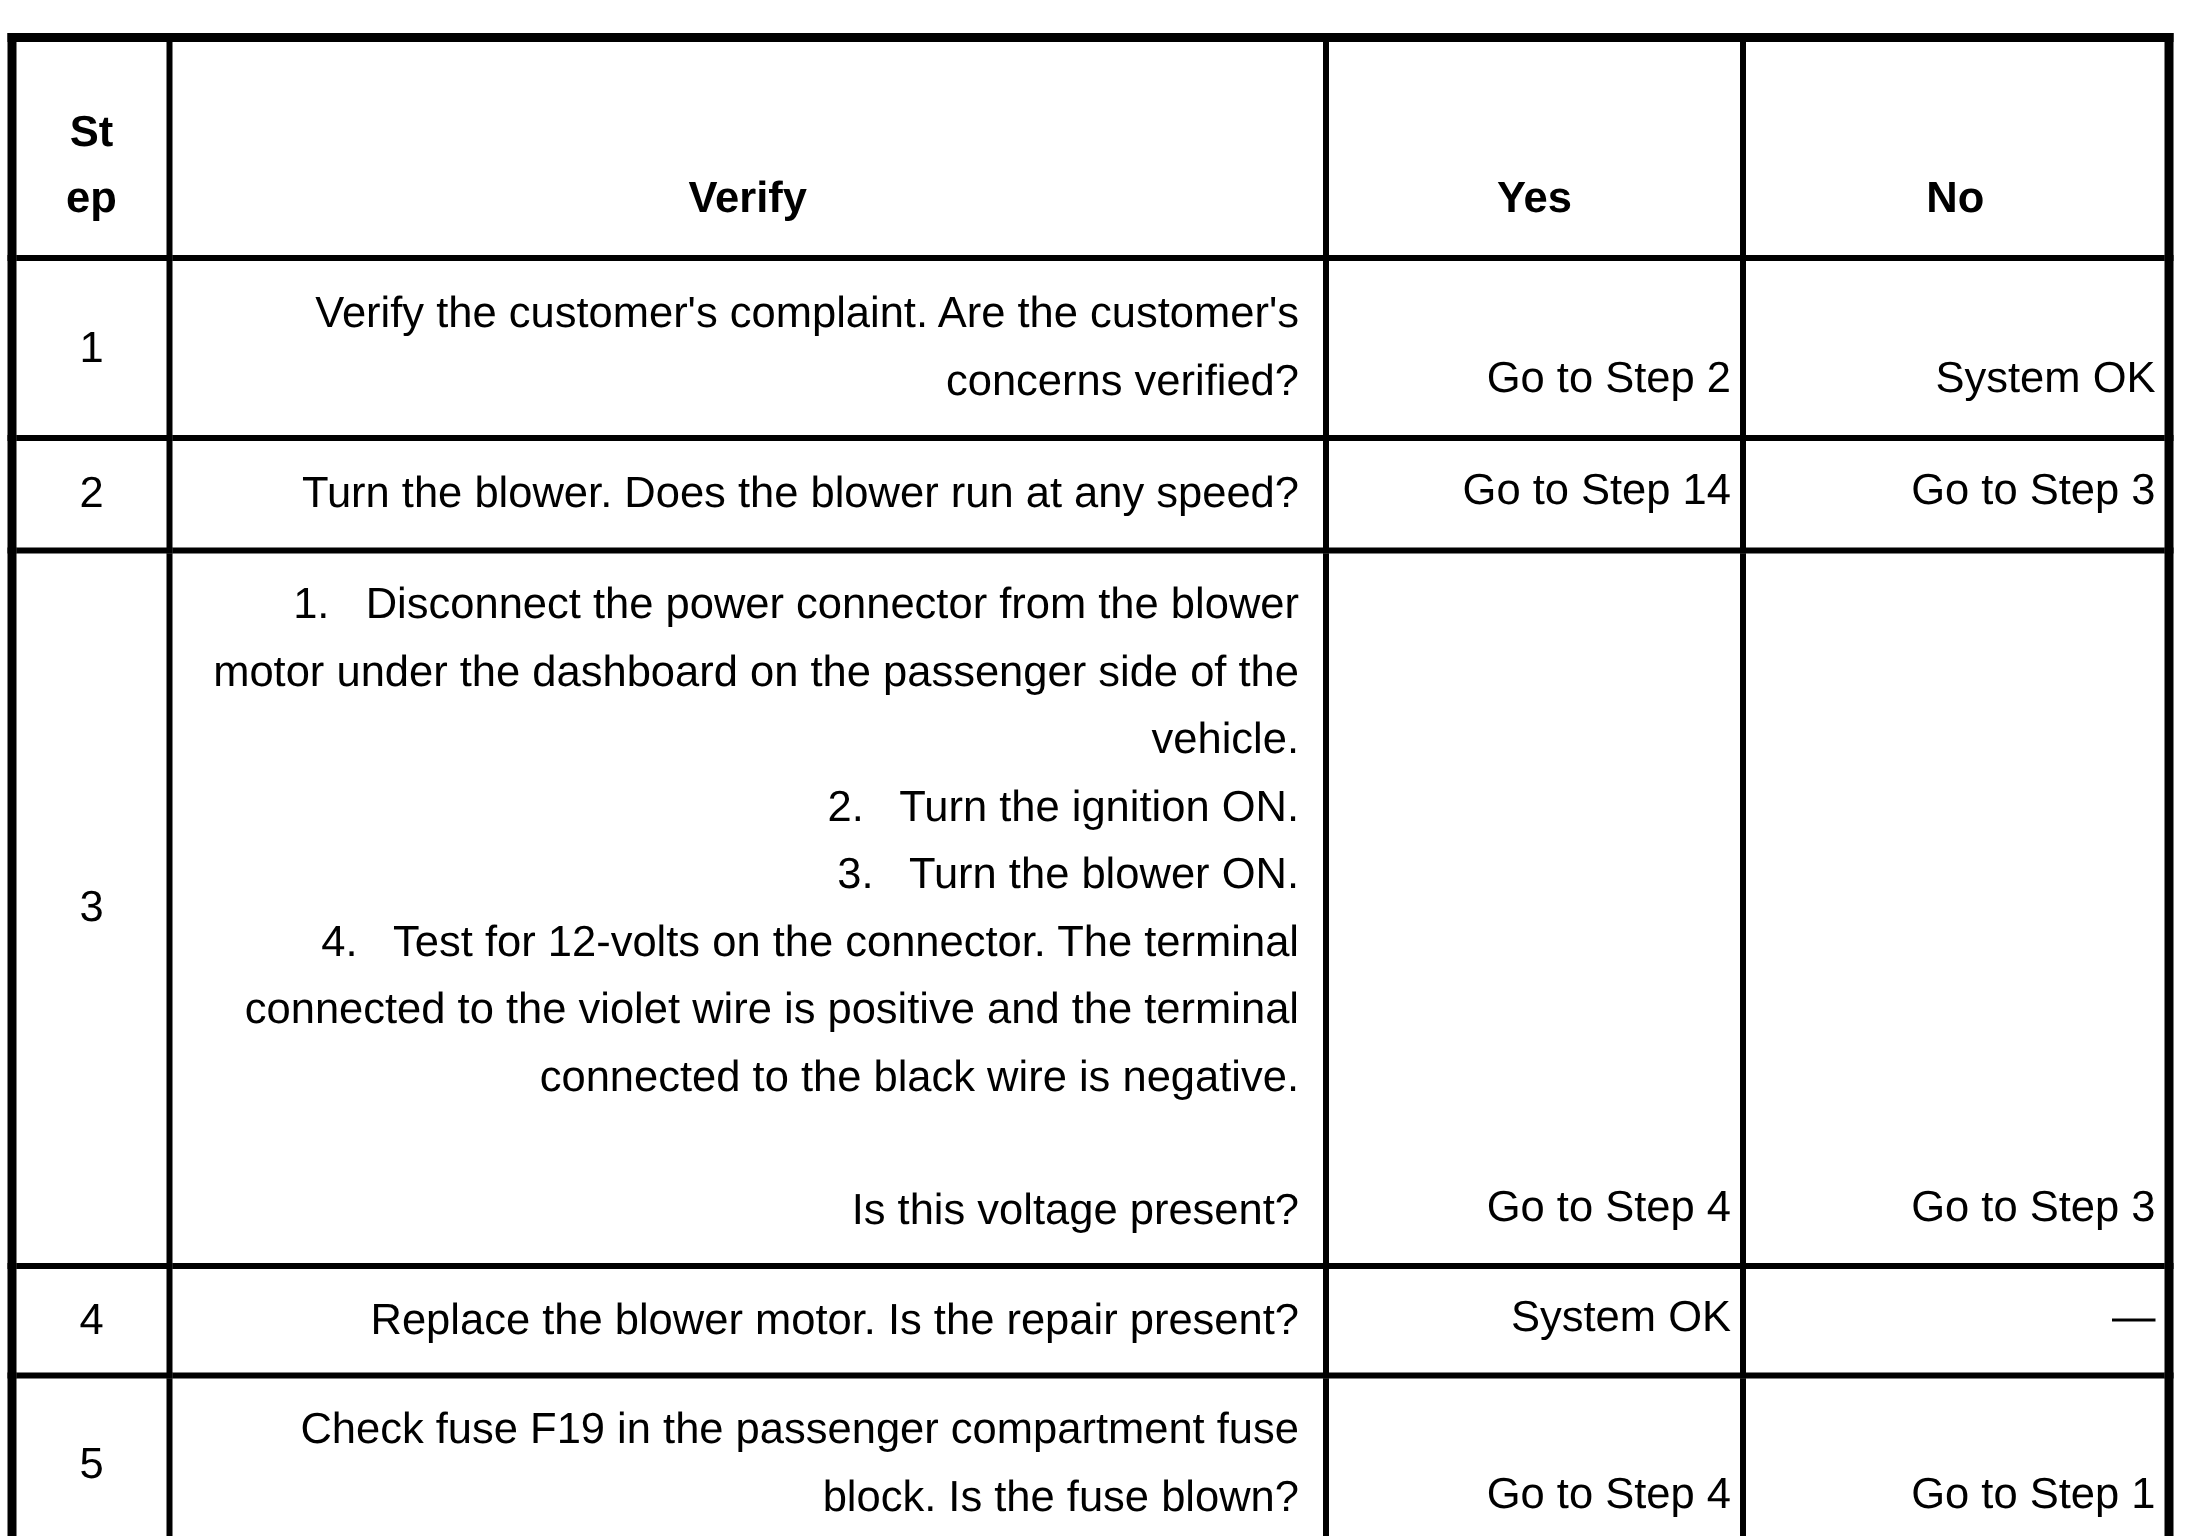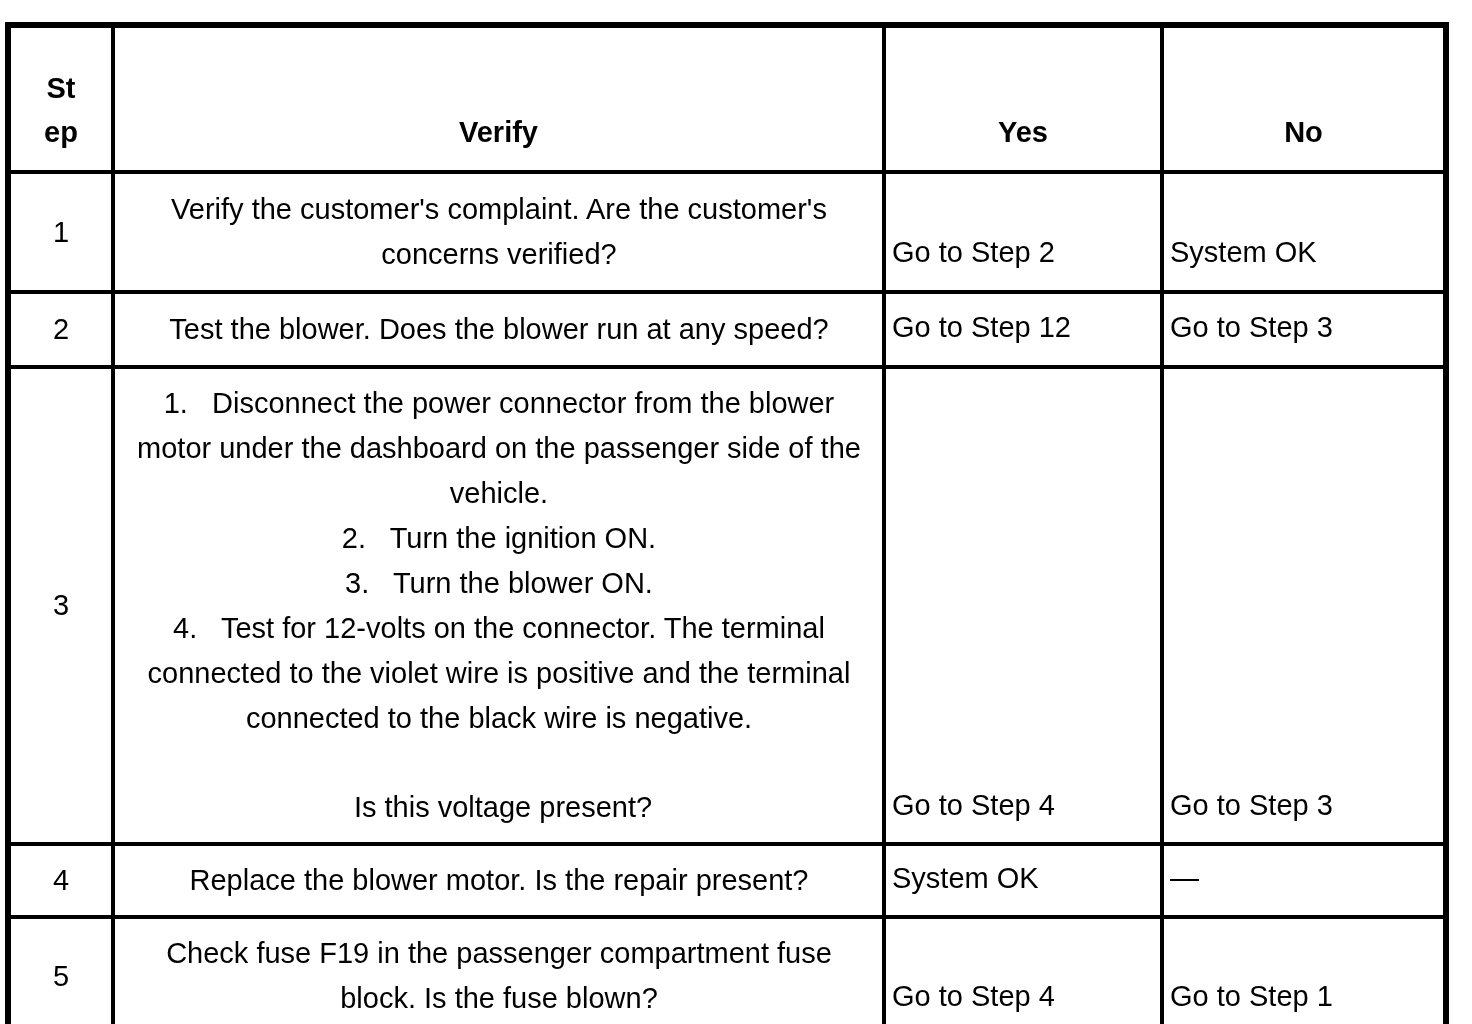--- a/index.html
+++ b/index.html
@@ -49,28 +49,28 @@
   }
   td {
     box-sizing: border-box;
   }
   td.cell-step {
     text-align: center;
     vertical-align: middle;
     padding: 0;
   }
   td.cell-action {
-    text-align: center;
+    text-align: right;
     vertical-align: middle;
     padding: 12px 16px 12px 17px;
     white-space: pre-wrap;
     line-height: 1.55;
   }
   td.cell-yes, td.cell-no {
-    text-align: left;
+    text-align: right;
     vertical-align: bottom;
     padding: 0 6px 18px 6px;
     line-height: 1.3;
   }
   tr.r-header { height: 147px; }
   tr.r-1 { height: 120px; }
   tr.r-2 { height: 75px; }
   tr.r-3 { height: 472px; }
   tr.r-4 { height: 73px; }
   tr.r-5 { height: 119px; }
@@ -97,22 +97,22 @@
     </thead>
     <tbody>
       <tr class="r-1">
         <td class="cell-step">1</td>
         <td class="cell-action">Verify the customer's complaint. Are the customer's concerns verified?</td>
         <td class="cell-yes">Go to Step 2</td>
         <td class="cell-no">System OK</td>
       </tr>
       <tr class="r-2">
         <td class="cell-step">2</td>
-        <td class="cell-action">Test the blower. Does the blower run at any speed?</td>
-        <td class="cell-yes">Go to Step 12</td>
+        <td class="cell-action">Turn the blower. Does the blower run at any speed?</td>
+        <td class="cell-yes">Go to Step 14</td>
         <td class="cell-no">Go to Step 3</td>
       </tr>
       <tr class="r-3">
         <td class="cell-step">3</td>
         <td class="cell-action">1.   Disconnect the power connector from the blower motor under the dashboard on the passenger side of the vehicle.
 2.   Turn the ignition ON.
 3.   Turn the blower ON.
 4.   Test for 12-volts on the connector. The terminal connected to the violet wire is positive and the terminal connected to the black wire is negative.
 
  Is this voltage present?</td>

